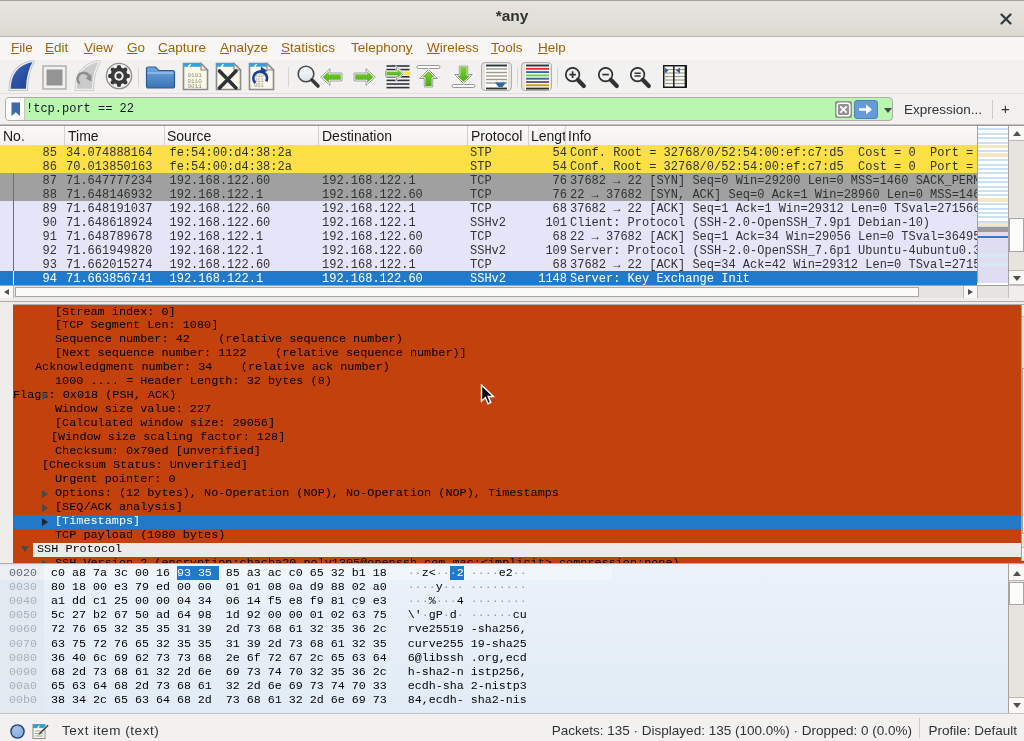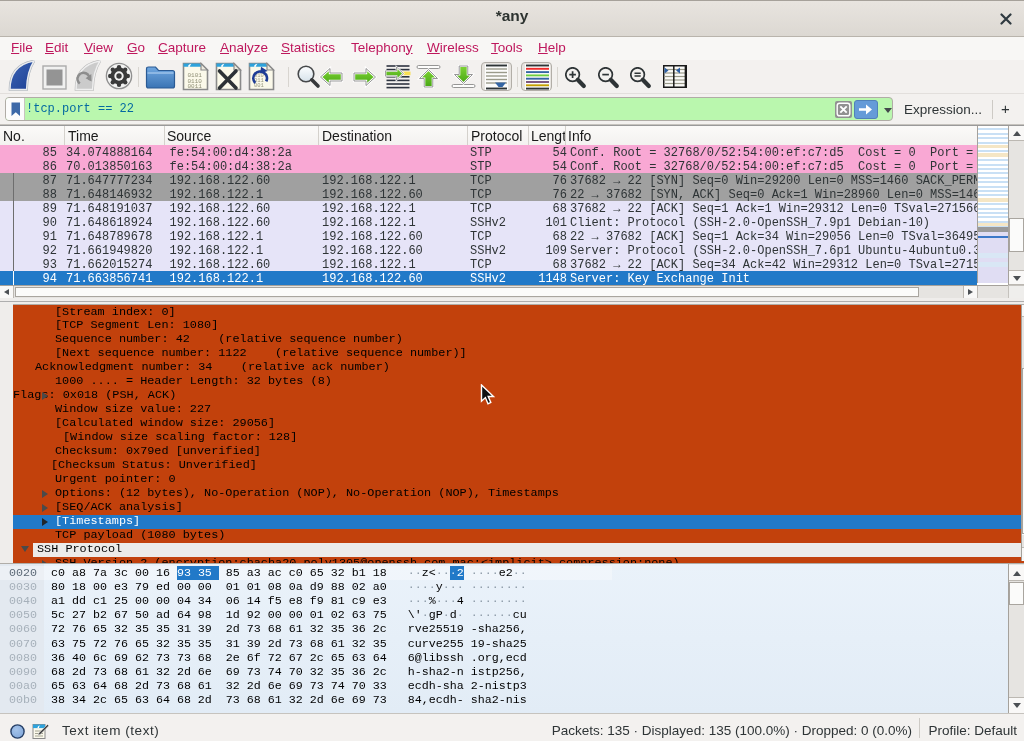--- a/index.html
+++ b/index.html
@@ -4,49 +4,49 @@
 html,body{width:1024px;height:741px;overflow:hidden}
 body{position:relative;font-family:"Liberation Sans",sans-serif;background:#efedeb;color:#2e3436}
 .abs{position:absolute}
 pre,.mono{font-family:"Liberation Mono",monospace}
 
 #title{left:0;top:0;width:1024px;height:37px;background:linear-gradient(#e8e4df,#dcd8d2);border-top:1px solid #a6a19a;border-bottom:1px solid #b9b4ac}
 #title .t{left:0;right:0;top:5.5px;text-align:center;font-weight:bold;font-size:15.5px;color:#2d3330}
 #title svg{left:1000px;top:11.5px}
 
 #menubar{left:0;top:37px;width:1024px;height:23px;background:#f8f7f5;font-size:13.5px}
-#menubar span{position:absolute;top:2.5px;color:#be185d}
+#menubar span{position:absolute;top:2.5px;color:#a16207}
 #menubar u{text-decoration:underline}
 
 #toolbar{left:0;top:60px;width:1024px;height:34px;background:#f3f1ef;border-bottom:1px solid #e2dfdc}
 .tsep{position:absolute;top:7px;width:1px;height:20px;background:#d8d5d0}
 .tbtn{position:absolute;top:1.5px;width:31px;height:29.5px;border:1px solid #b2aea8;border-radius:4px;background:#e7e4e0}
 
 #filter{left:0;top:94px;width:1024px;height:31px;background:#f3f1ef;border-bottom:1px solid #c6c3be}
 #fbox{left:5px;top:3px;width:888px;height:24px;background:#baf7ae;border:1px solid #b0aca6;border-radius:4px}
 #fbook{left:0px;top:0px;width:19px;height:22px;background:#fcfcfc;border-right:1px solid #c8c5c0;border-radius:3px 0 0 3px}
-#ftext{left:20px;top:4px;font-size:12px;color:#0369a1}
+#ftext{left:20px;top:4px;font-size:12px;color:#0f172a}
 #fclear{left:829px;top:3px;width:17px;height:17px;background:#919191;border-radius:2px}
 #fapply{left:848px;top:2px;width:24px;height:19px;background:#659bd8;border:1px solid #5181b8;border-radius:3px}
 #fcaret{left:878px;top:10px;width:0;height:0;border-left:4px solid transparent;border-right:4px solid transparent;border-top:5px solid #44484c}
 #fexpr{left:904px;top:8px;font-size:13.5px;color:#2e3436}
 #fsep{left:992px;top:6px;width:1px;height:19px;background:#cdcac5}
 #fplus{left:1001px;top:6px;font-size:15px;color:#2e3436}
 
 #plist{left:0;top:125px;width:1024px;height:173px;background:#fff;border-top:1.5px solid #9a9a9a}
 #phead{left:0;top:0;width:977px;height:36px;background:linear-gradient(#fbfaf9,#edebe8);border-bottom:1px solid #c1beb8;font-size:14px;color:#1a1a1a}
 #phead span{position:absolute;top:2px}
 #phead i{position:absolute;top:0px;width:1px;height:19px;background:#d4d1cc;font-style:normal}
 .prow{position:absolute;left:0;width:977px;height:14px;font-size:12px;line-height:14px;white-space:pre;font-family:"Liberation Mono",monospace;overflow:hidden}
 .prow span{position:absolute;top:0.8px}
 .c0{left:0;width:57px;text-align:right}
 .c1{left:66px}.c2{left:169.5px}.c3{left:322px}.c4{left:470px}
 .c5{left:510px;width:57px;text-align:right}
 .c6{left:570px}
-.rw{background:#f9a8d4}.rg{background:#a0a0a0}.rl{background:#e6e4f8}
+.rw{background:#fde047}.rg{background:#a0a0a0}.rl{background:#e6e4f8}
 .rs{background:#2179c8;color:#fff}
 
 .sb{position:absolute;background:#e6e4e1;border-left:1px solid #a5a19b}
 .sbbtn{position:absolute;background:#f9f8f7;border:1px solid #bcb8b2}
 .sbthumb{position:absolute;background:#fbfbfa;border:1px solid #a9a59f}
 .arr{position:absolute;width:0;height:0}
 
 #details{left:13px;top:303.5px;width:1024px;height:272px;background:#c2410c;overflow:hidden;border-top:1px solid #b0ada8}
 .dl{position:absolute;left:0;width:1008px;height:13.95px;font-size:11.83px;line-height:13.95px;white-space:pre;font-family:"Liberation Mono",monospace;color:#000}
 .dsel{background:#2179c8;color:#fff}
@@ -354,23 +354,23 @@
   <div class="dl" style="top:1.0px;padding-left:42px">[Stream index: 0]</div>
   <div class="dl" style="top:14.95px;padding-left:42px">[TCP Segment Len: 1080]</div>
   <div class="dl" style="top:28.9px;padding-left:42px">Sequence number: 42    (relative sequence number)</div>
   <div class="dl" style="top:42.85px;padding-left:42px">[Next sequence number: 1122    (relative sequence number)]</div>
   <div class="dl" style="top:56.8px;padding-left:22px">Acknowledgment number: 34    (relative ack number)</div>
   <div class="dl" style="top:70.75px;padding-left:42px">1000 .... = Header Length: 32 bytes (8)</div>
   <div class="dl" style="top:84.7px;">Flags: 0x018 (PSH, ACK)</div>
     <div class="tri" style="left:29px;top:87.7px"></div>
   <div class="dl" style="top:98.65px;padding-left:42px">Window size value: 227</div>
   <div class="dl" style="top:112.6px;padding-left:42px">[Calculated window size: 29056]</div>
-  <div class="dl" style="top:126.55px;padding-left:50px">[Window size scaling factor: 128]</div>
+  <div class="dl" style="top:126.55px;padding-left:38px">[Window size scaling factor: 128]</div>
   <div class="dl" style="top:140.5px;padding-left:42px">Checksum: 0x79ed [unverified]</div>
-  <div class="dl" style="top:154.45px;padding-left:38px">[Checksum Status: Unverified]</div>
+  <div class="dl" style="top:154.45px;padding-left:29px">[Checksum Status: Unverified]</div>
   <div class="dl" style="top:168.4px;padding-left:42px">Urgent pointer: 0</div>
   <div class="dl" style="top:182.35px;padding-left:42px">Options: (12 bytes), No-Operation (NOP), No-Operation (NOP), Timestamps</div>
     <div class="tri" style="left:29px;top:185.35px"></div>
   <div class="dl" style="top:196.3px;padding-left:42px">[SEQ/ACK analysis]</div>
     <div class="tri" style="left:29px;top:199.3px"></div>
   <div class="dl dsel" style="top:210.25px;padding-left:42px">[Timestamps]</div>
     <div class="tri" style="left:29px;top:213.25px;border-left-color:#20262c"></div>
   <div class="dl" style="top:224.2px;padding-left:42px">TCP payload (1080 bytes)</div>
   <div class="abs" style="left:20px;top:238.15px;width:988px;height:13.95px;background:#ecebe9"></div>
     <div class="dl" style="top:238.15px;padding-left:24px">SSH Protocol</div>

